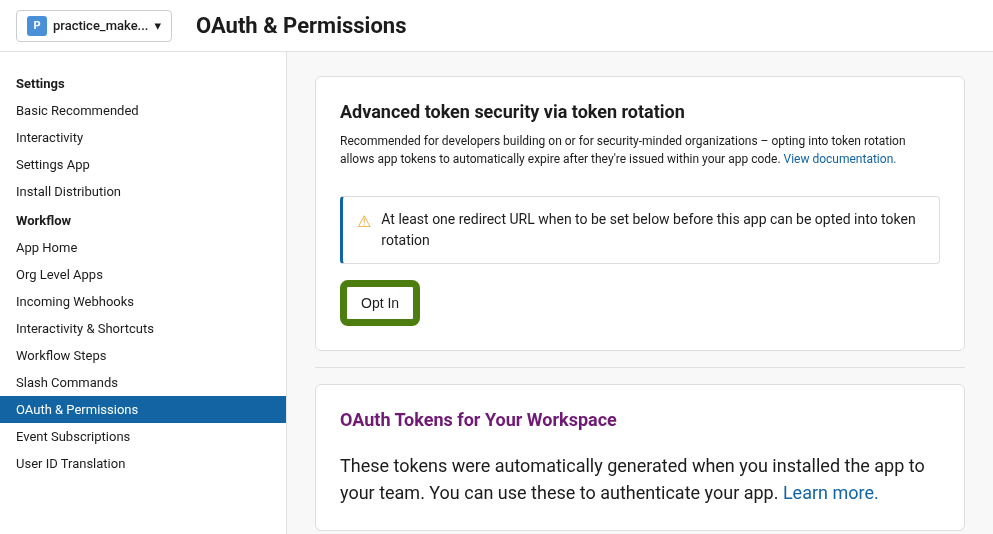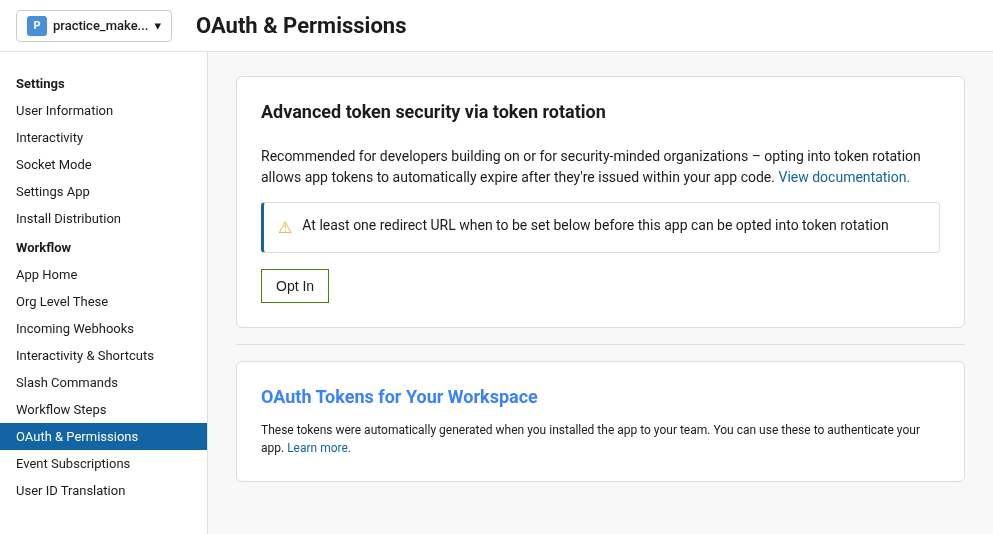--- a/index.html
+++ b/index.html
@@ -56,21 +56,21 @@
 
     
     .layout {
       display: flex;
       flex: 1;
       overflow: hidden;
     }
 
     
     .sidebar {
-      width: 208px;
+      width: 287px;
       background: #fff;
       border-right: 1px solid #e0e0e0;
       overflow-y: auto;
       padding: 16px 0;
       flex-shrink: 0;
     }
     .sidebar-section-title {
       font-size: 13px;
       font-weight: 700;
       color: #1d1c1d;
@@ -104,27 +104,27 @@
       background: #fff;
       border: 1px solid #ddd;
       border-radius: 6px;
       padding: 24px;
       margin-bottom: 16px;
     }
     .card-title {
       font-size: 18px;
       font-weight: 700;
       color: #1d1c1d;
-      margin-bottom: 24px;
+      margin-bottom: 10px;
     }
     .card-description {
-      font-size: 14px;
+      font-size: 12px;
       color: #1d1c1d;
       line-height: 1.5;
-      margin-bottom: 14px;
+      margin-bottom: 28px;
     }
     .card-description a {
       color: #1264A3;
       text-decoration: none;
     }
 
     
     .alert-box {
       display: flex;
       align-items: flex-start;
@@ -145,41 +145,41 @@
       color: #e8a838;
       font-size: 16px;
     }
 
     
     .btn {
       display: inline-block;
       padding: 8px 14px;
       font-size: 14px;
       font-weight: 500;
-      border: 1px solid #4d7c0f;
-      border-radius: 0;
+      border: 7px solid #4d7c0f;
+      border-radius: 8px;
       background: #fff;
       color: #1d1c1d;
       cursor: pointer;
     }
 
     .divider {
       border: none;
       border-top: 1px solid #e0e0e0;
       margin: 4px 0 16px 0;
     }
 
     .card2-title {
       font-size: 18px;
       font-weight: 700;
-      color: #3b82f6;
-      margin-bottom: 14px;
+      color: #701a75;
+      margin-bottom: 22px;
     }
     .card2-description {
-      font-size: 12px;
+      font-size: 18px;
       color: #1d1c1d;
       line-height: 1.5;
     }
     .card2-description a {
       color: #1264A3;
       text-decoration: none;
     }
   </style>
 </head>
 <body>
@@ -192,33 +192,32 @@
     <span>practice_make...</span>
     <span>▾</span>
   </div>
   <h1 class="page-title">OAuth &amp; Permissions</h1>
 </div>
 
 <div class="layout">
   <nav class="sidebar">
 
     <div class="sidebar-section-title">Settings</div>
-    <a class="sidebar-item">User Information</a>
+    <a class="sidebar-item">Basic Recommended</a>
     <a class="sidebar-item">Interactivity</a>
-    <a class="sidebar-item">Socket Mode</a>
     <a class="sidebar-item">Settings App</a>
     <a class="sidebar-item">Install Distribution</a>
 
     <div class="sidebar-section-title">Workflow</div>
     <a class="sidebar-item">App Home</a>
-    <a class="sidebar-item">Org Level These</a>
+    <a class="sidebar-item">Org Level Apps</a>
     <a class="sidebar-item">Incoming Webhooks</a>
     <a class="sidebar-item">Interactivity &amp; Shortcuts</a>
+    <a class="sidebar-item">Workflow Steps</a>
     <a class="sidebar-item">Slash Commands</a>
-    <a class="sidebar-item">Workflow Steps</a>
     <a class="sidebar-item active">OAuth &amp; Permissions</a>
     <a class="sidebar-item">Event Subscriptions</a>
     <a class="sidebar-item">User ID Translation</a>
   </nav>
 
   <main class="main-content">
     <div class="card">
       <h2 class="card-title">Advanced token security via token rotation</h2>
       <p class="card-description">
         <span>Recommended for developers building on or for security-minded organizations – opting into token rotation allows app tokens to automatically expire after they're issued within your app code.</span>

